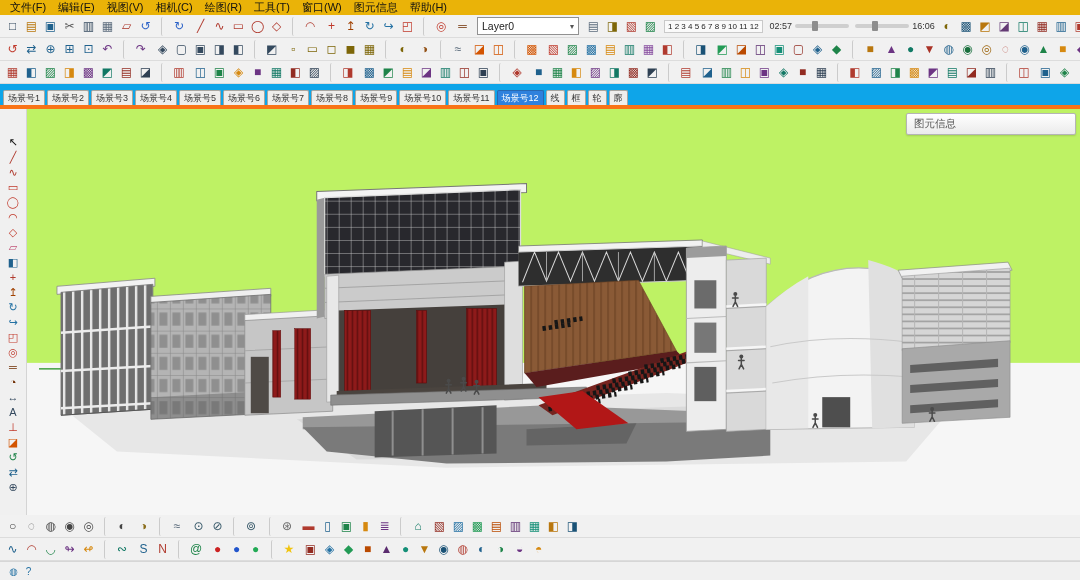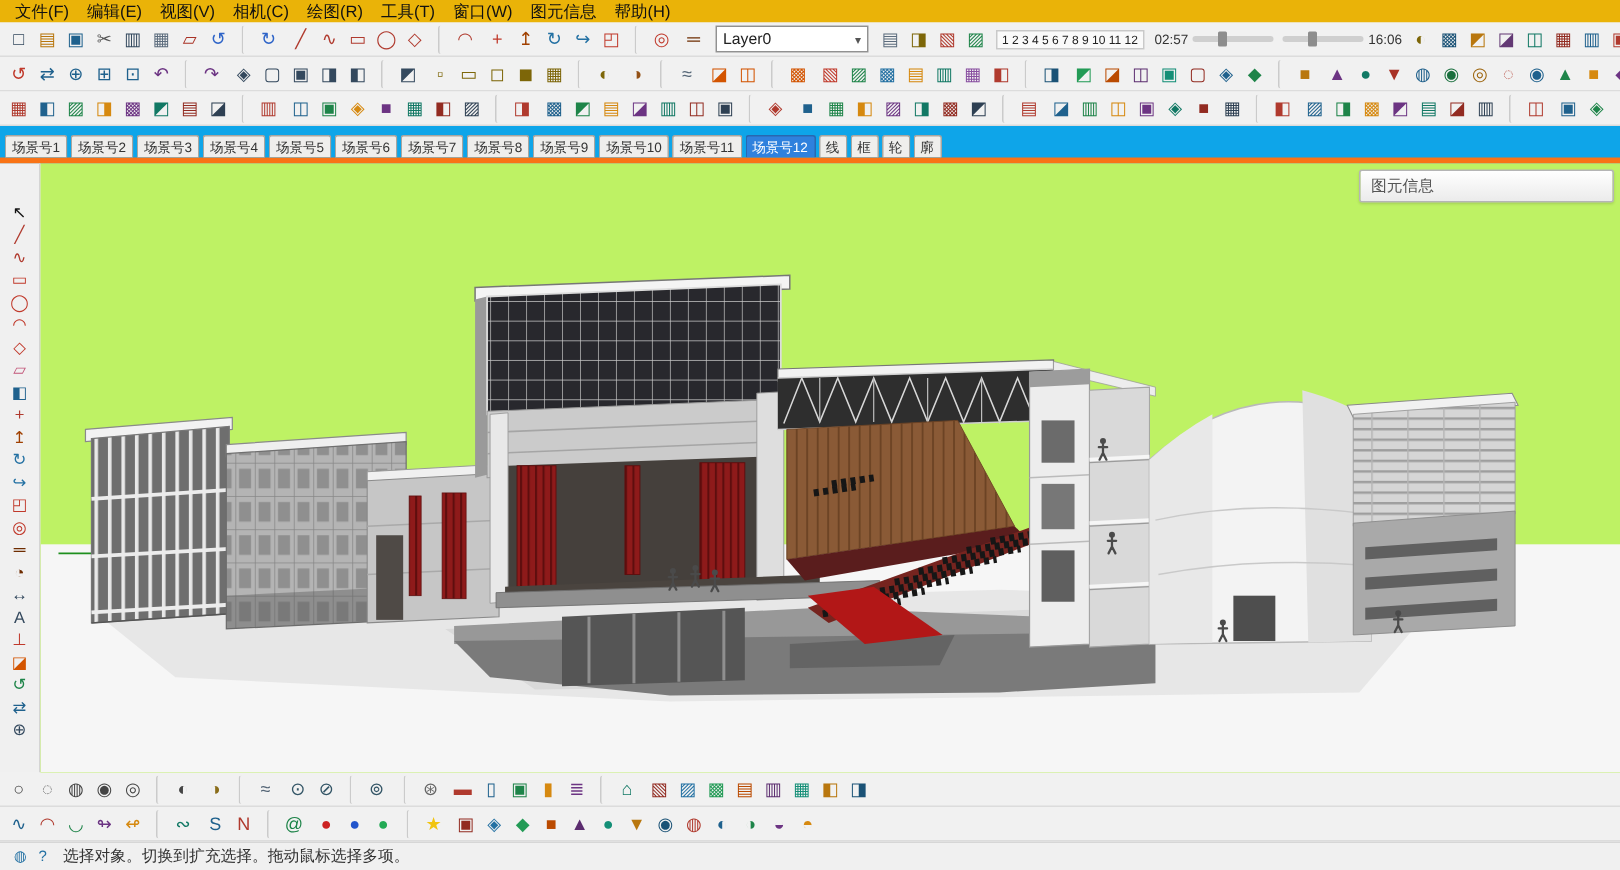--- a/index.html
+++ b/index.html
@@ -509,16 +509,15 @@
       <span class="tbi" title="ext-s" style="color: rgb(30, 132, 73);">◑</span>
       <span class="tbi" title="ext-t" style="color: rgb(108, 52, 131);">◒</span>
       <span class="tbi" title="ext-u" style="color: rgb(214, 137, 16);">◓</span>
     </div>
 
   <div class="statusbar">
     <span class="tbgroup">
         <span class="tbi" title="geolocation" style="color: rgb(36, 113, 163);">◍</span>
         <span class="tbi" title="help" style="color: rgb(36, 113, 163);">?</span>
       </span>
-    <span class="status-text">选择对象。切换到扩充选择。拖动鼠标选择多项。</span>
   </div>
 
 </div>
 
 </body></html>

